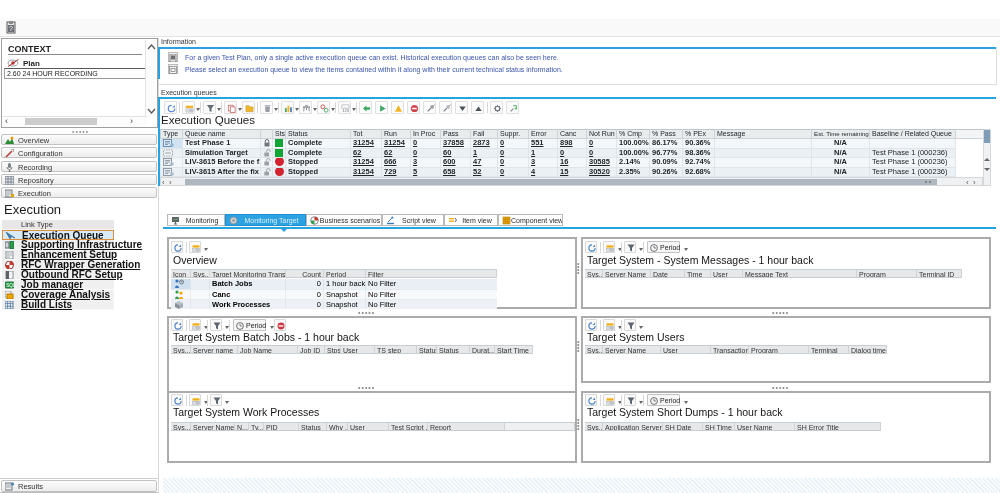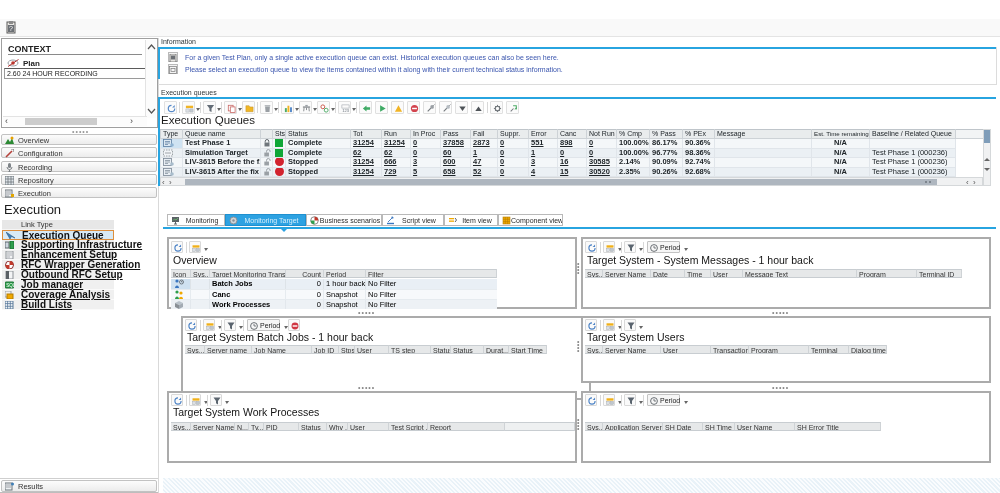--- a/index.html
+++ b/index.html
@@ -740,21 +740,21 @@
         <div style="width:18px">Sys...</div>
         <div style="width:48px">Server Name</div>
         <div style="width:34px">Date</div>
         <div style="width:26px">Time</div>
         <div style="width:32px">User</div>
         <div style="width:114px">Message Text</div>
         <div style="width:60px">Program</div>
         <div style="width:45px">Terminal ID</div>
       </div>
   </div>
-  <div class="panel" style="left:181px;top:316px;width:410px;height:84px" id="p3">
+  <div class="panel" style="left:167px;top:316px;width:410px;height:84px" id="p3">
     <div class="tbtn2" style="left:2px;top:1px">
         <svg width="10" height="10" viewBox="0 0 11 11">
           <path d="M5.5 1.5 a4 4 0 1 0 4 4" fill="none" stroke="#3a76c0" stroke-width="1.5"></path>
           <path d="M9.5 1 v3.2 h-3.2 z" fill="#3a76c0"></path>
         </svg>
       </div>
     <div class="tsep" style="left:17px;top:2px"></div>
     <div class="tbtn2" style="left:20px;top:1px">
         <svg width="10" height="10" viewBox="0 0 11 11">
           <rect x="1" y="2" width="9" height="3" fill="#f0a800"></rect>
@@ -897,20 +897,21 @@
     <div class="dd" style="left:55px;top:8px"></div>
     <div class="tsep" style="left:60px;top:2px"></div>
     <div class="period" style="left:64px;top:1px;width:33px">
         <svg width="8" height="8" viewBox="0 0 8 8">
           <circle cx="4" cy="4" r="3.4" fill="none" stroke="#5b6166" stroke-width="0.9"></circle>
           <path d="M4 2 V4 H6" fill="none" stroke="#5b6166" stroke-width="0.8"></path>
         </svg>
         <span>Period</span>
       </div>
     <div class="dd" style="left:100px;top:8px"></div>
+    <div class="ptitle" style="top:13px">Target System Short Dumps - 1 hour back</div>
     <div class="phead" style="left:2px;top:29px">
         <div style="width:18px">Sys...</div>
         <div style="width:60px">Application Server</div>
         <div style="width:40px">SH Date</div>
         <div style="width:32px">SH Time</div>
         <div style="width:60px">User Name</div>
         <div style="width:86px">SH Error Title</div>
       </div>
   </div>
 

